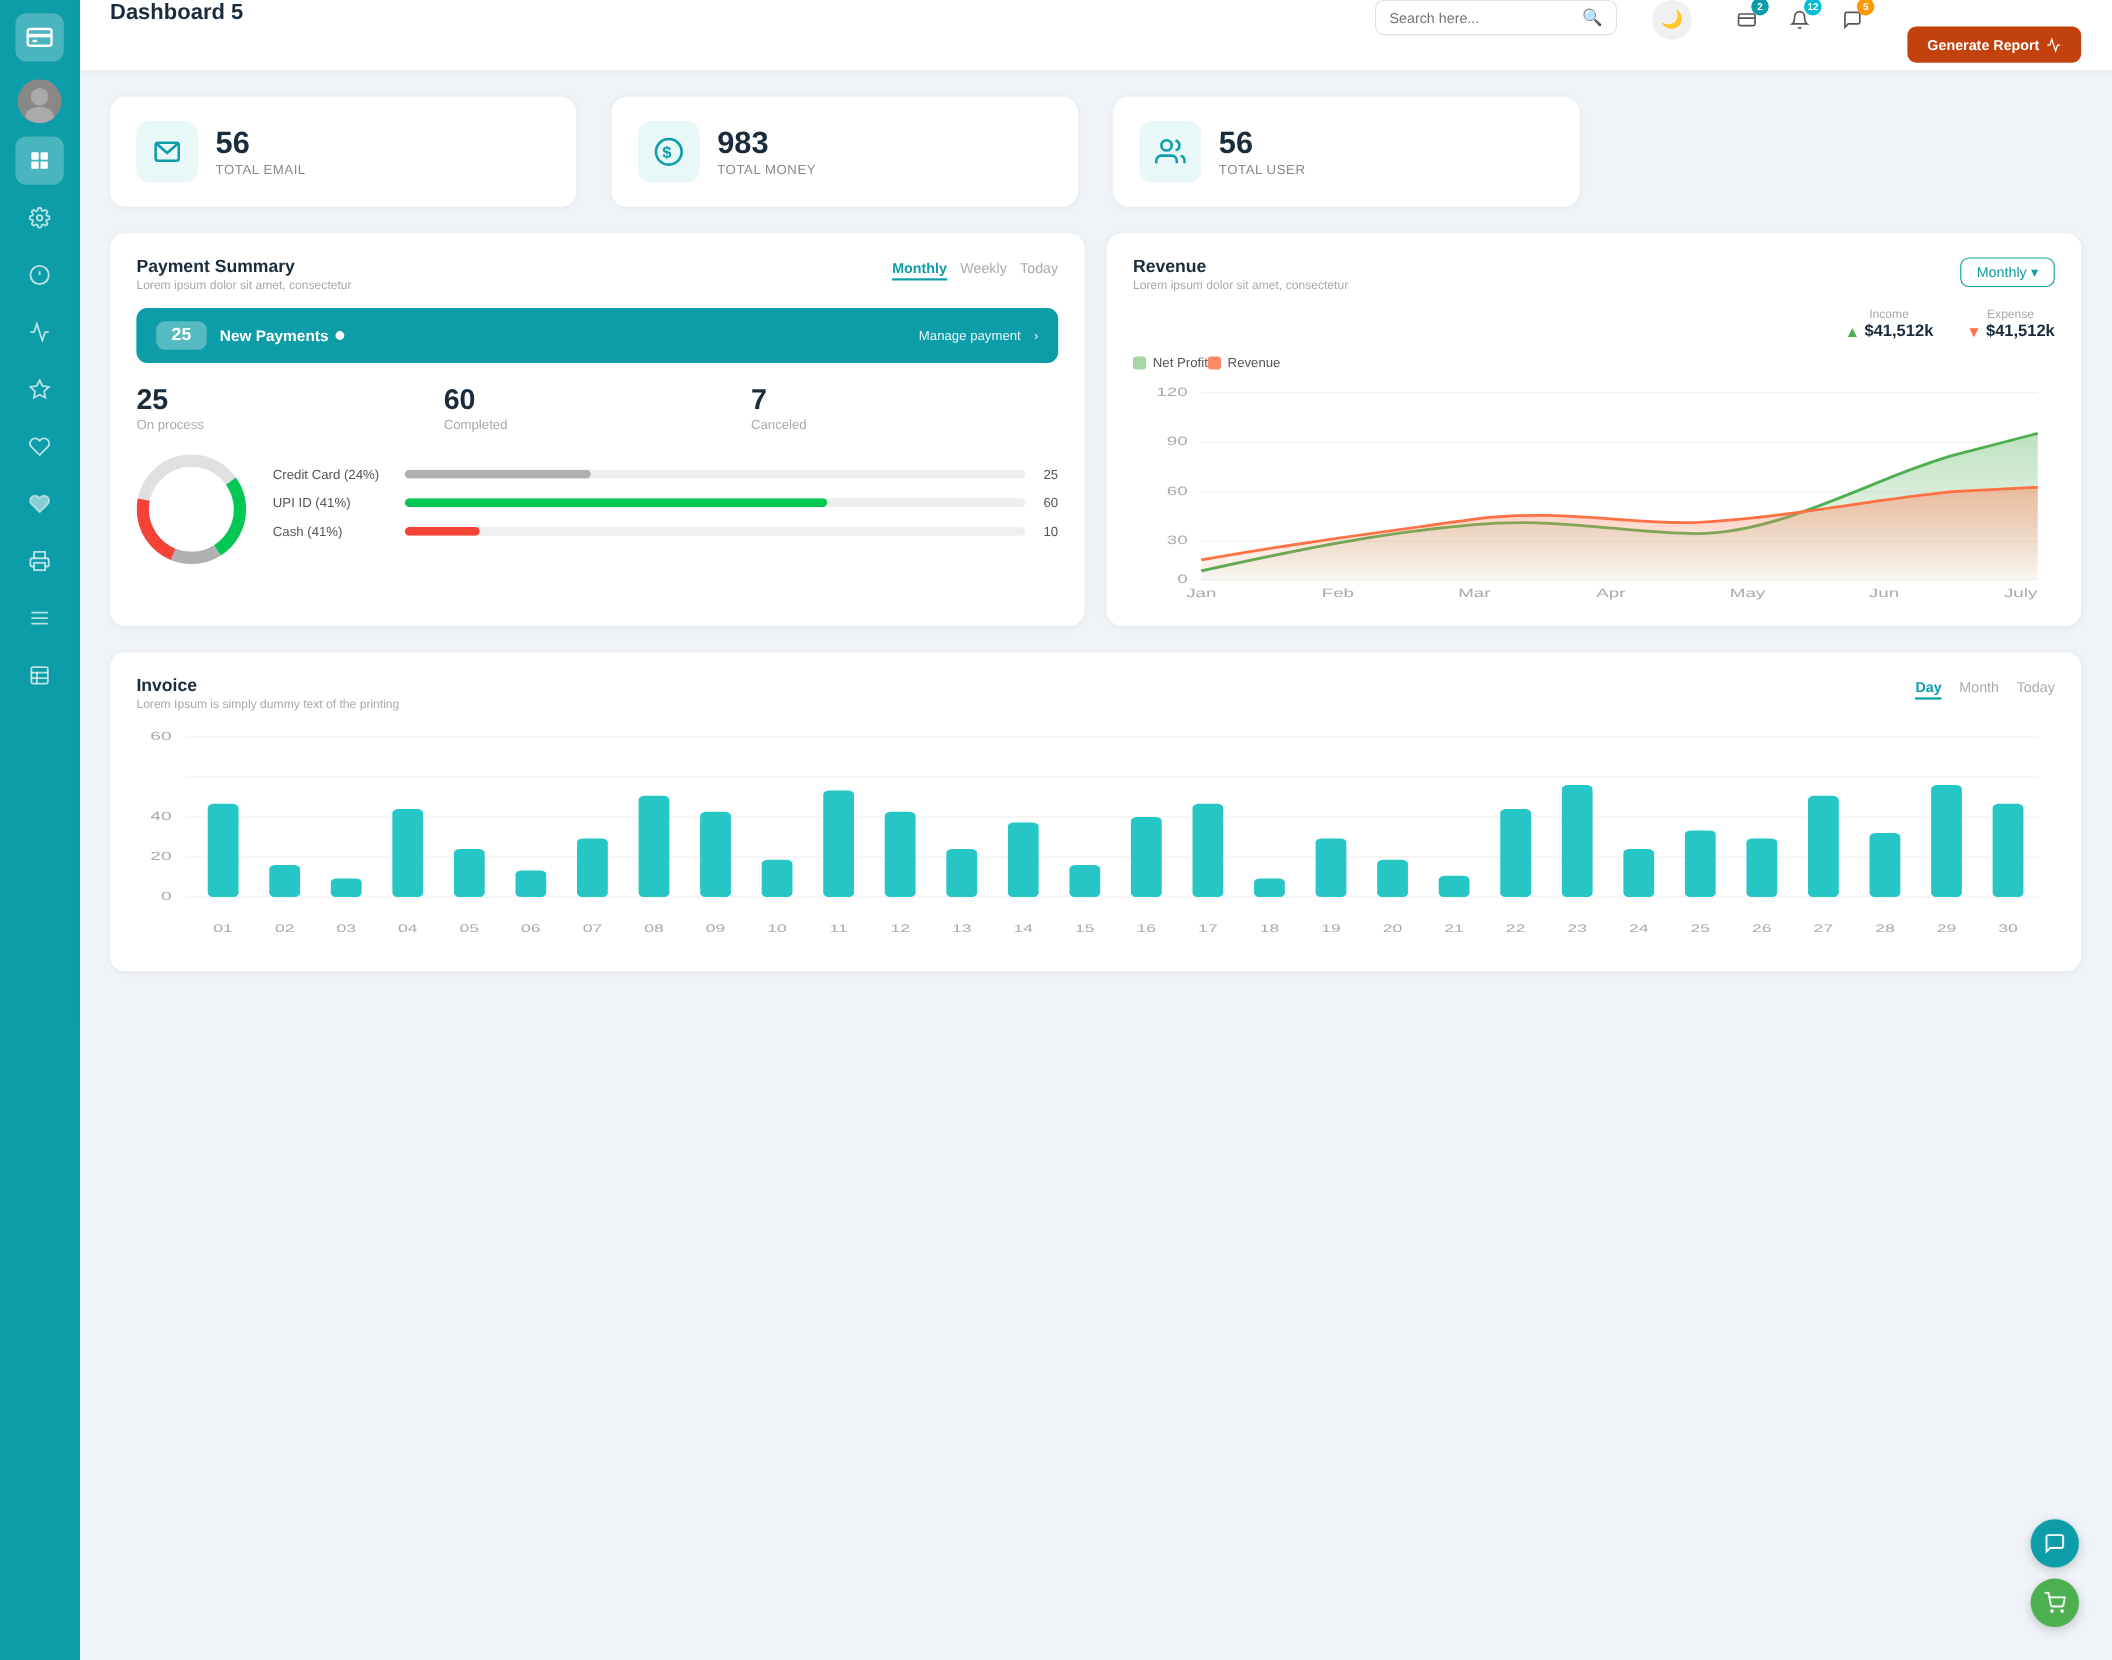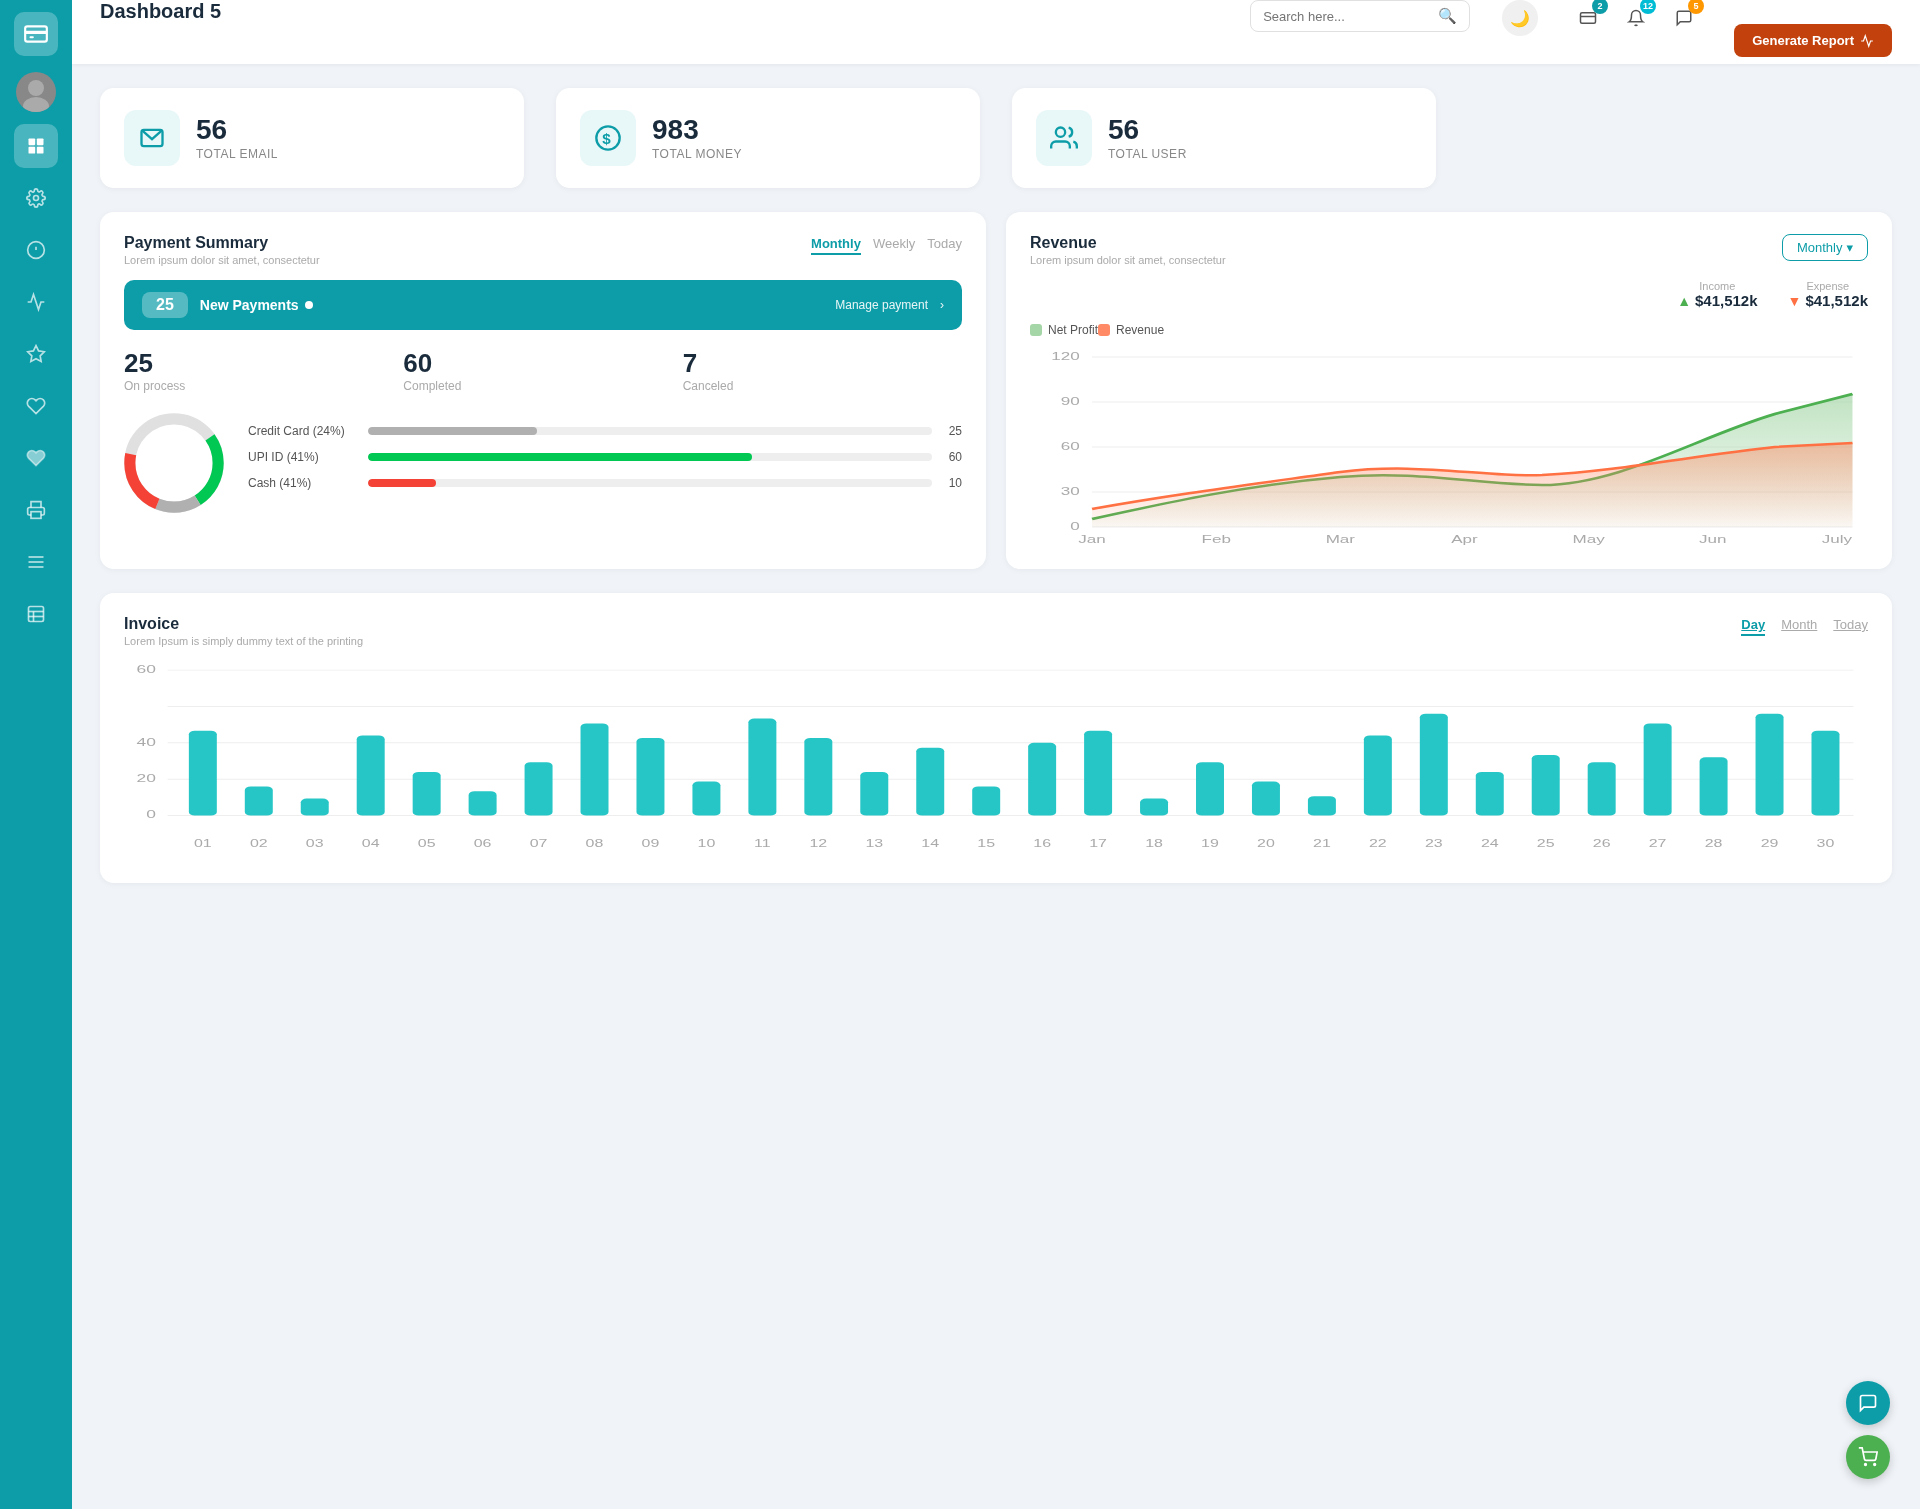--- a/index.html
+++ b/index.html
@@ -398,21 +398,20 @@
     .fab.green { background: #4caf50; }
 
     .tab-group-invoice {
       display: flex; gap: 16px;
     }
     .tab-invoice {
       font-size: 13px;
       cursor: pointer;
       color: #aaa;
       padding: 2px 0;
-      text-decoration: underline;
     }
     .tab-invoice.active {
       color: #0d9da8;
       border-bottom: 2px solid #0d9da8;
       font-weight: 600;
     }
   </style>
 </head>
 <body>
 

